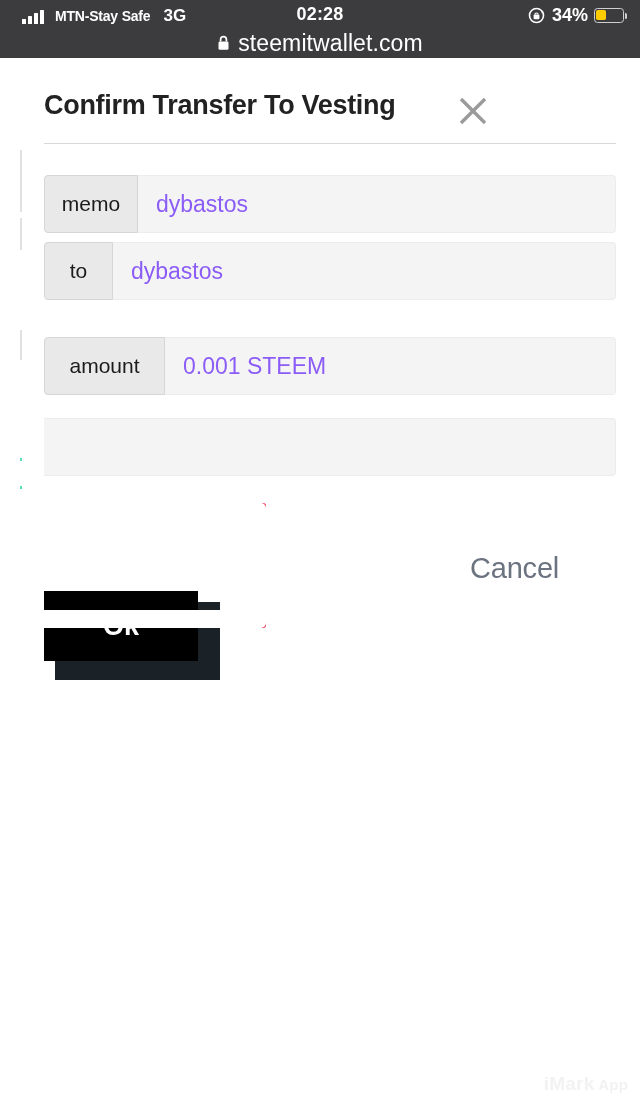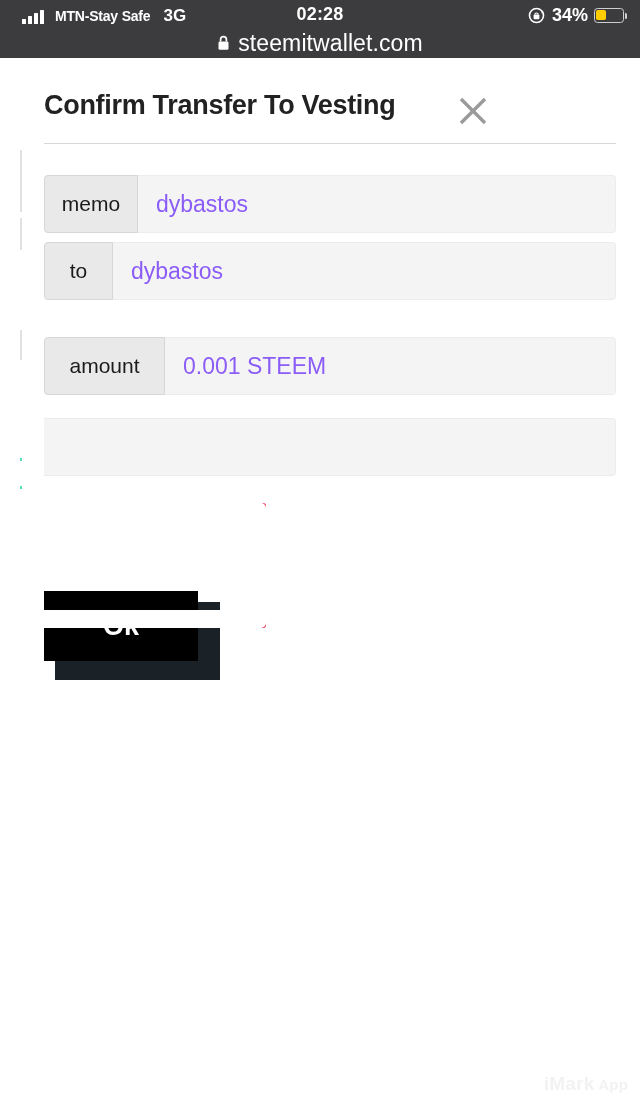--- a/index.html
+++ b/index.html
@@ -387,19 +387,20 @@
     <div class="lbl">amount</div>
     <div class="inp">0.001 STEEM</div>
   </div>
 
   <div class="field f-memo">
     <div class="inp"></div>
   </div>
 
   <div class="ok-shadow"></div>
   <button class="ok-button">Ok</button>
+  <div class="cancel-button">Cancel</div>
 
   <div class="annot-box"></div>
 
   <div class="watermark">
     <span>iMark</span><span class="sm"> App</span>
   </div>
 </div>
 
 </body></html>

